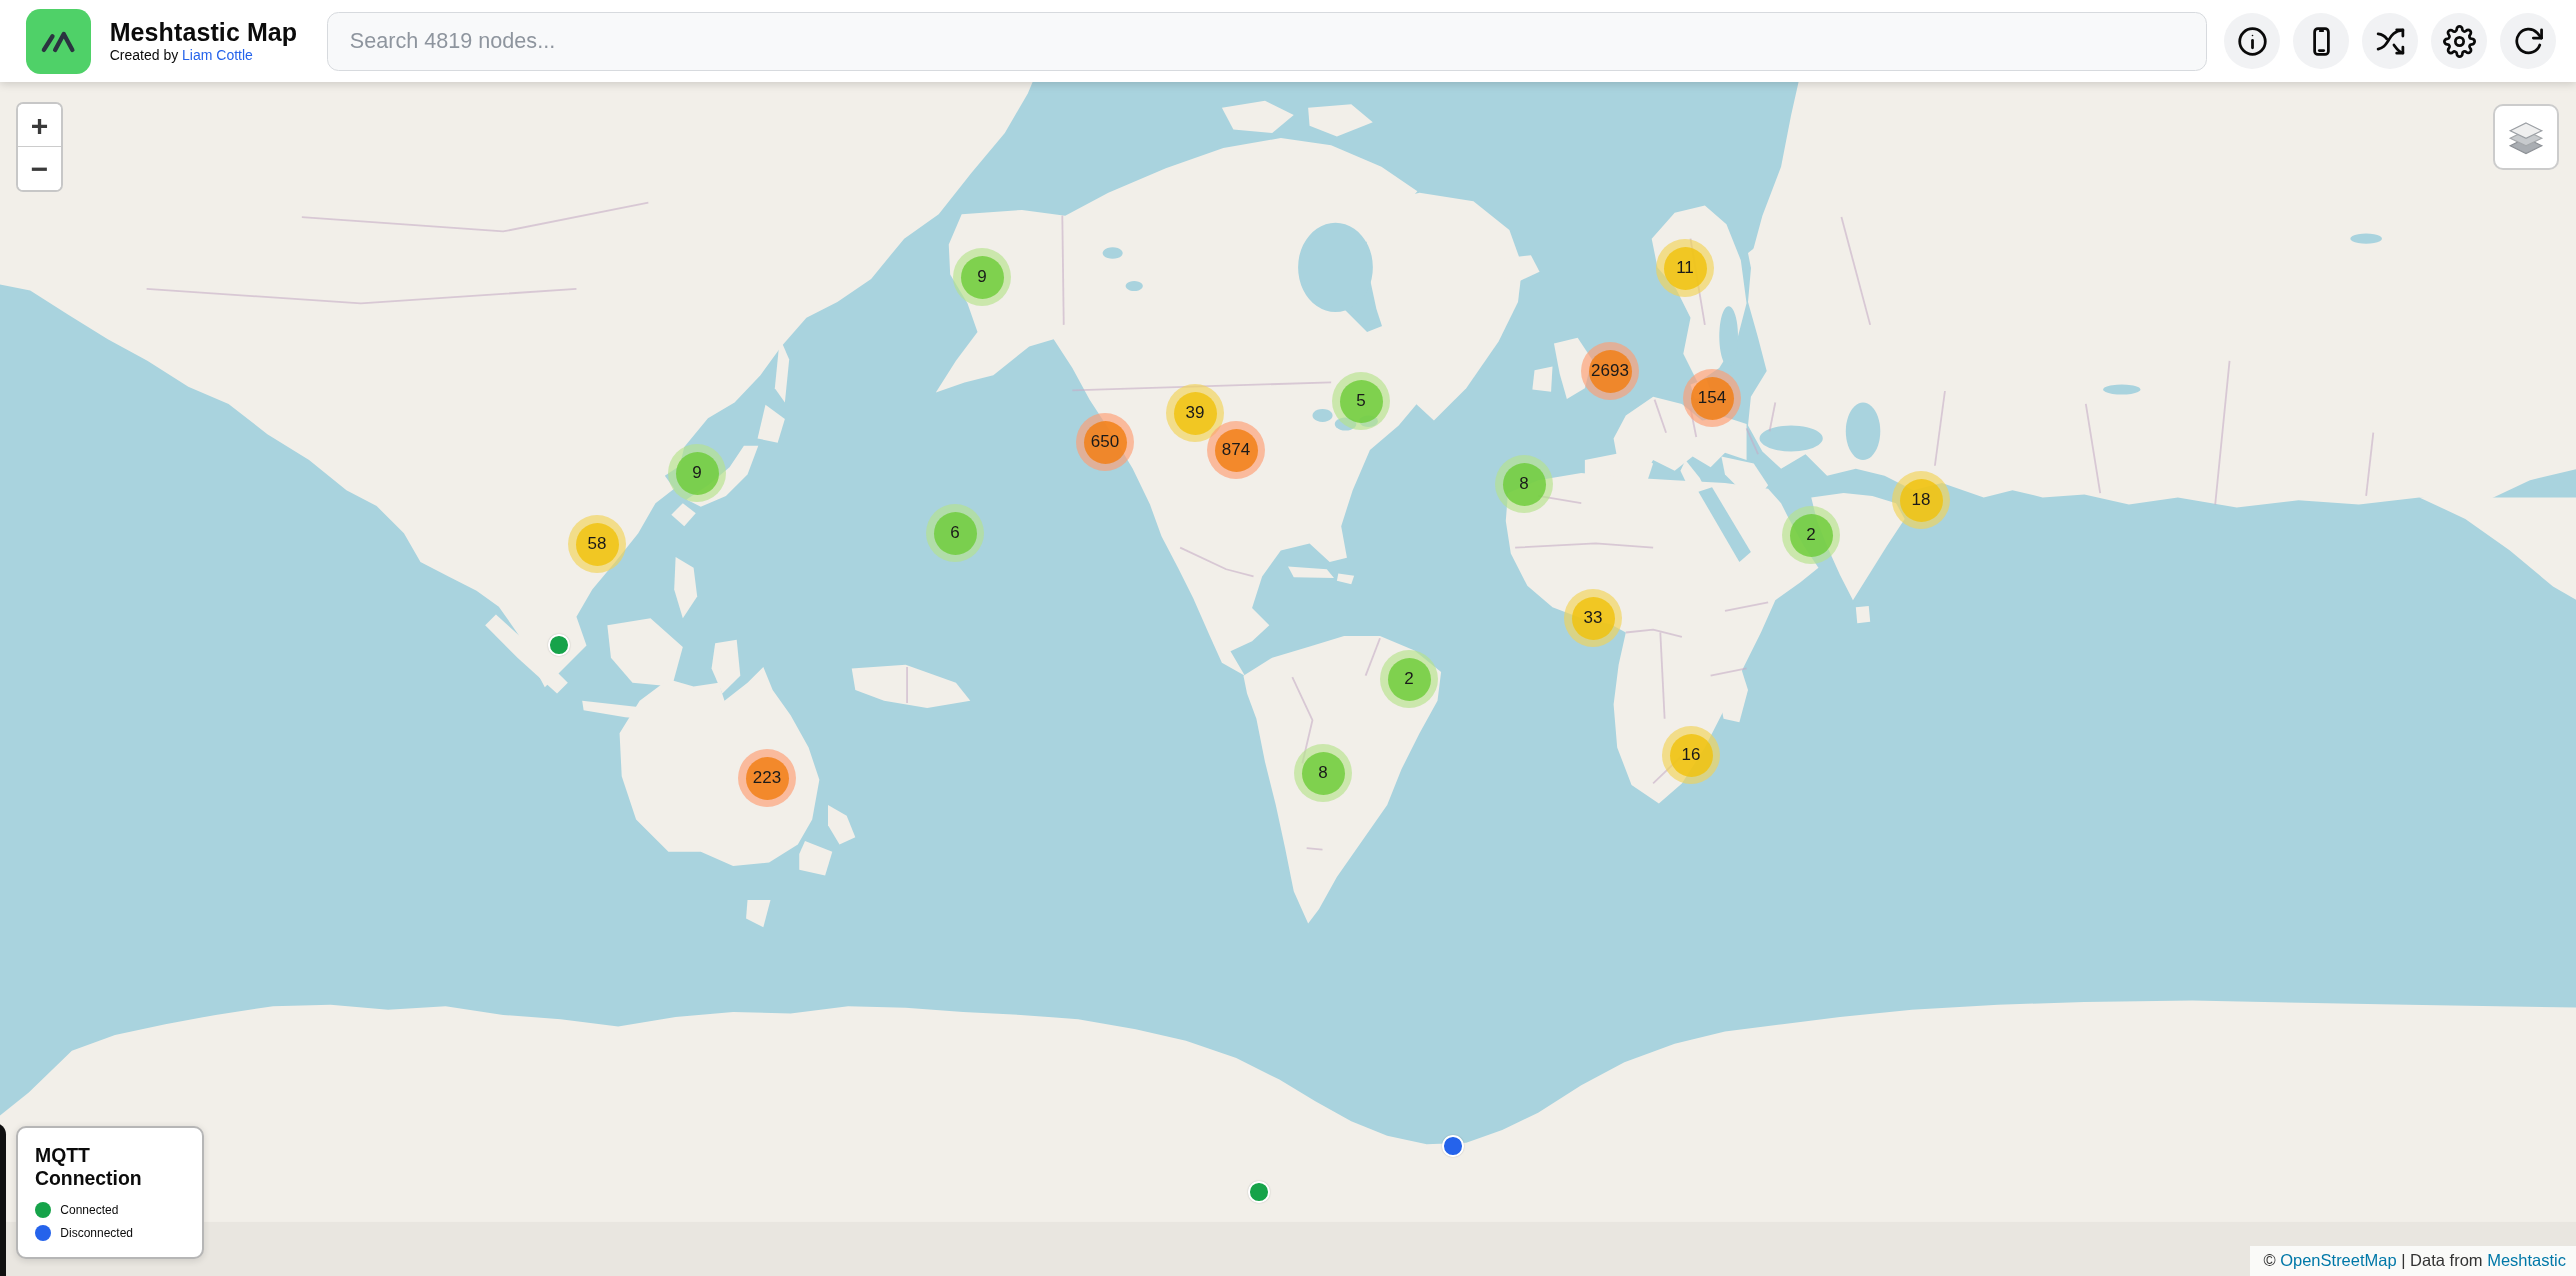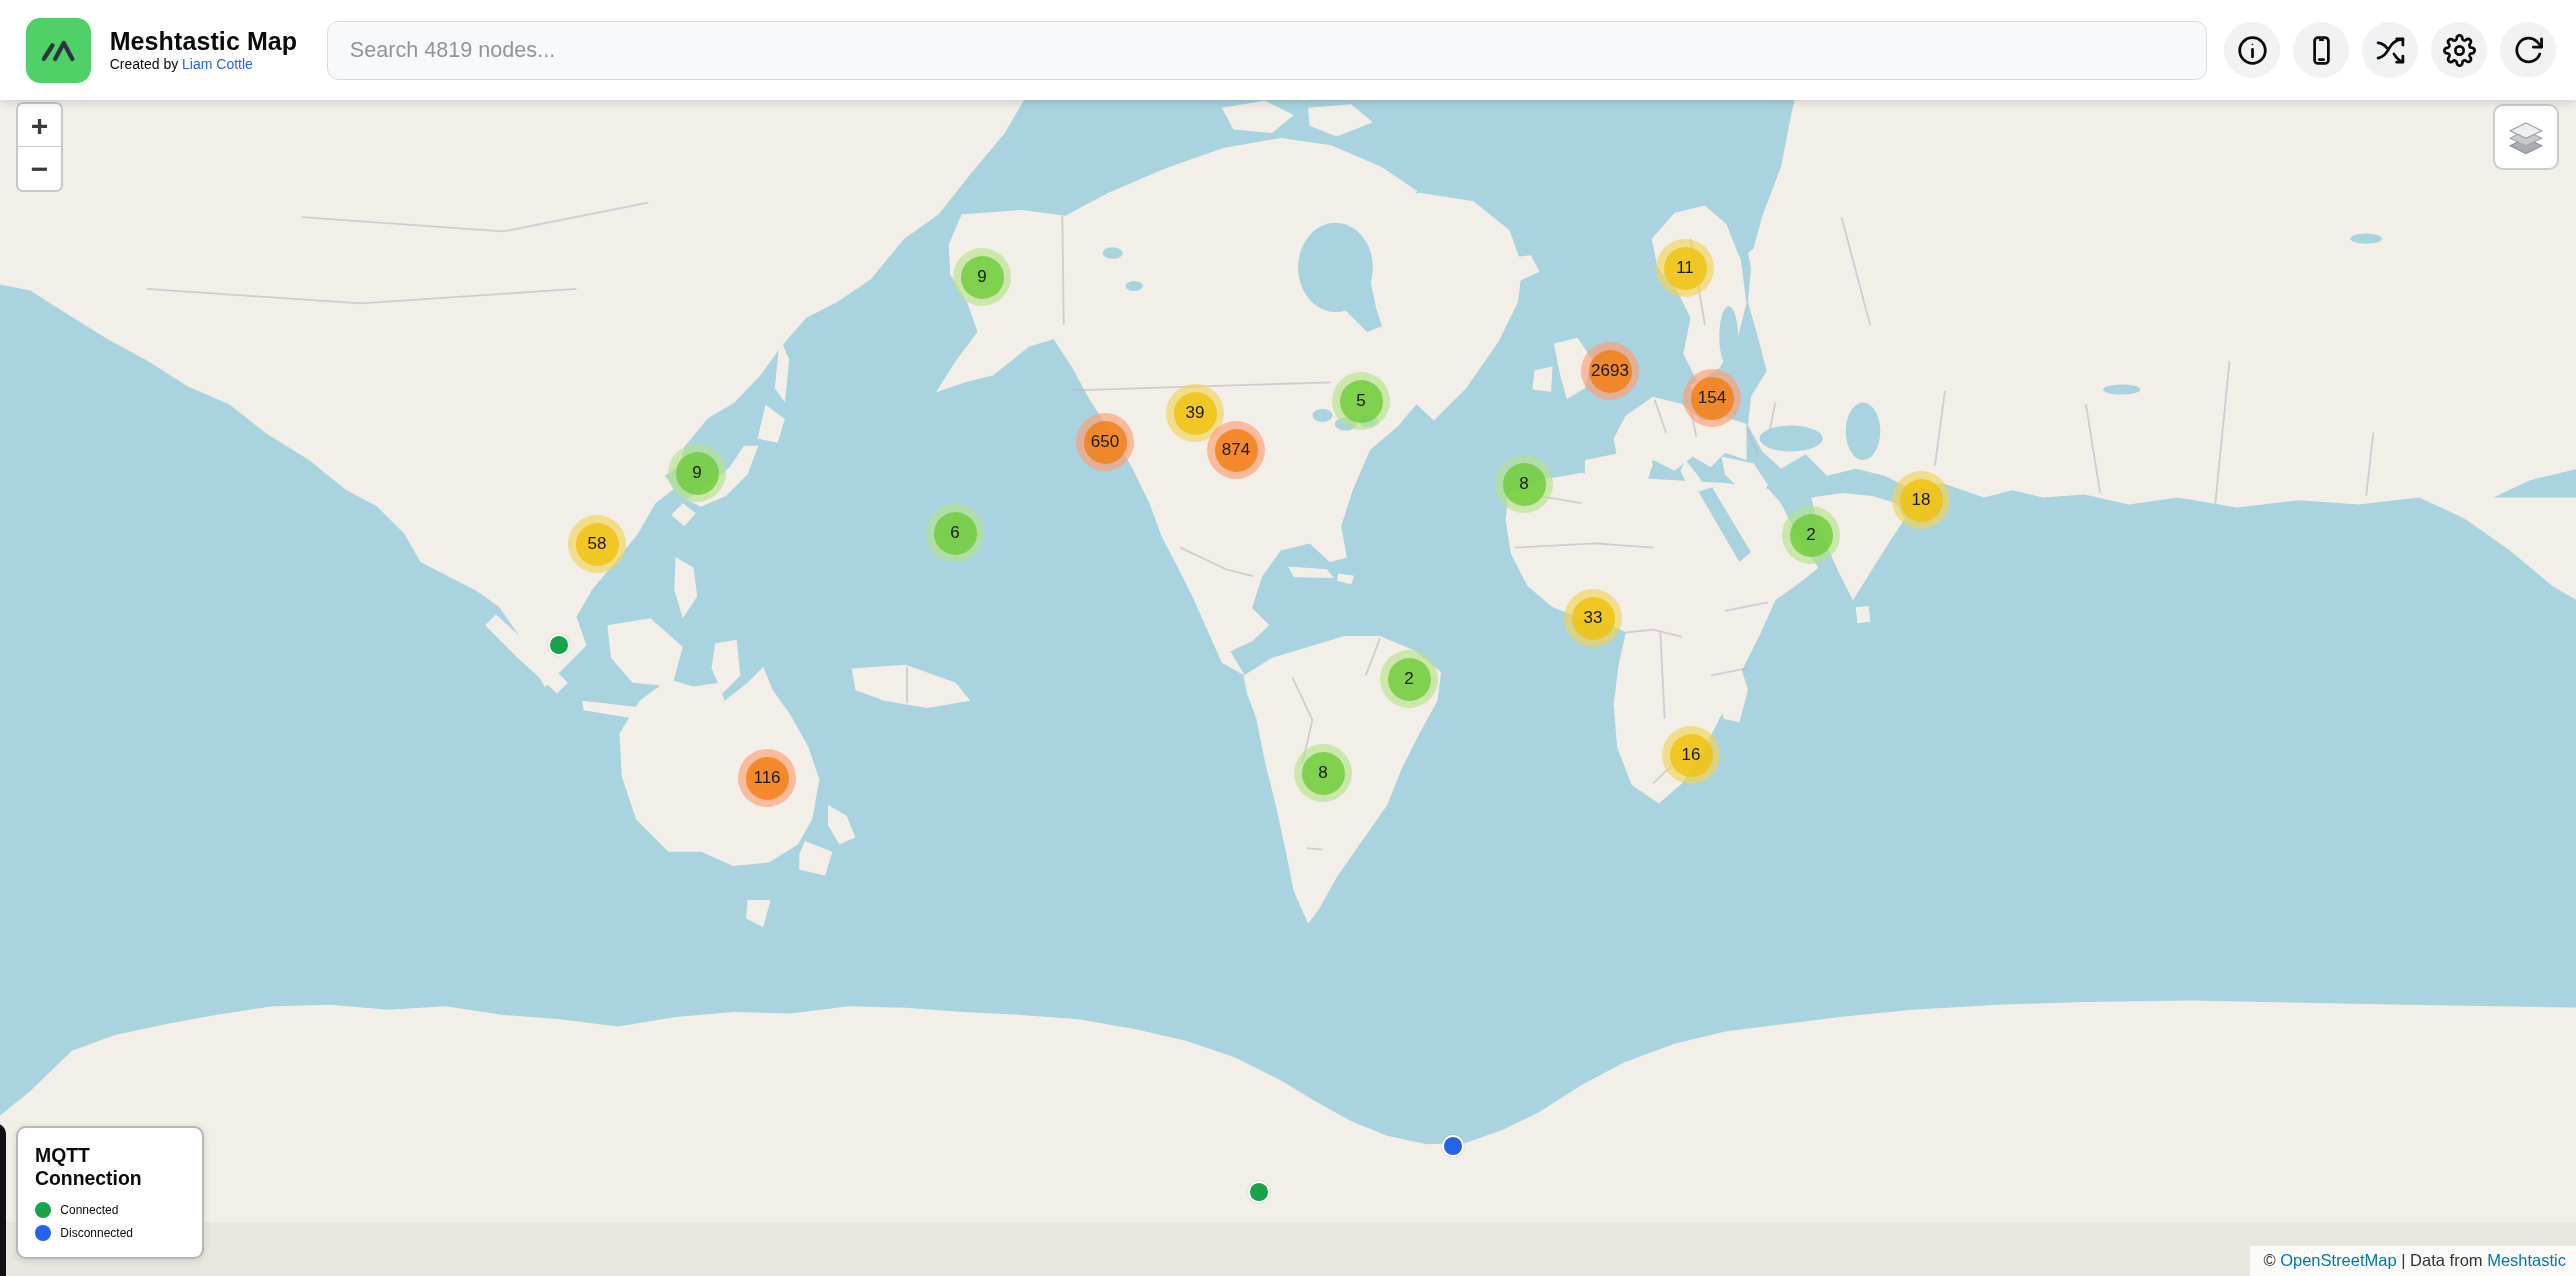--- a/index.html
+++ b/index.html
@@ -15,21 +15,21 @@
   html,body{margin:0;padding:0;width:2576px;height:1277px;overflow:hidden;
     font-family:"Liberation Sans","DejaVu Sans",sans-serif;background:var(--ocean)}
   
   #map{position:absolute;inset:0;background:var(--ocean)}
   #world{position:absolute;inset:0}
   .land{fill:var(--land)}
   .water{fill:var(--ocean)}
   .boundary{fill:none;stroke:var(--border-line);stroke-width:2.5;opacity:.6;stroke-linejoin:round}
   .southband{fill:rgba(0,0,0,.035)}
   
-  header{position:absolute;top:0;left:0;width:2576px;height:100px;background:#fff;
+  header{position:absolute;top:0;left:0;width:2576px;height:82px;background:#fff;
     box-shadow:0 2.2px 8.6px rgba(0,0,0,.16);z-index:50;display:flex;align-items:center}
   .logo{width:65px;height:65px;border-radius:14.4px;background:var(--logo-green);
     margin-left:26px;display:flex;align-items:center;justify-content:center;flex:0 0 auto}
   .brand{margin-left:18.7px;display:flex;flex-direction:column;justify-content:center;line-height:1.18}
   .brand .title{font-size:25px;font-weight:700;color:#0b0b0b;letter-spacing:0.1px}
   .brand .subtitle{font-size:14px;color:#0b0b0b}
   .brand .subtitle a{color:var(--accent-link);text-decoration:none}
   .search{margin-left:30px;width:1880px;height:59px;border:1.4px solid #d7dade;border-radius:11.5px;
     background:#f8f9fa;font-size:21.6px;color:#222;padding:0 21.6px;outline:none}
   .search::placeholder{color:#8e959e}
@@ -203,21 +203,21 @@
       <div class="cluster small" style="left: 1811px; top: 535px;">
         <div class="inner">2</div>
       </div>
       <div class="cluster medium" style="left: 1593px; top: 618px;">
         <div class="inner">33</div>
       </div>
       <div class="cluster small" style="left: 1409px; top: 679px;">
         <div class="inner">2</div>
       </div>
       <div class="cluster large" style="left: 767px; top: 778px;">
-        <div class="inner">116</div>
+        <div class="inner">223</div>
       </div>
       <div class="cluster small" style="left: 1323px; top: 773px;">
         <div class="inner">8</div>
       </div>
       <div class="cluster medium" style="left: 1691px; top: 755px;">
         <div class="inner">16</div>
       </div>
       <div class="node-marker connected" style="left: 559px; top: 645px;"></div>
       <div class="node-marker disconnected" style="left: 1453px; top: 1146px;"></div>
       <div class="node-marker connected" style="left: 1259px; top: 1192px;"></div>

